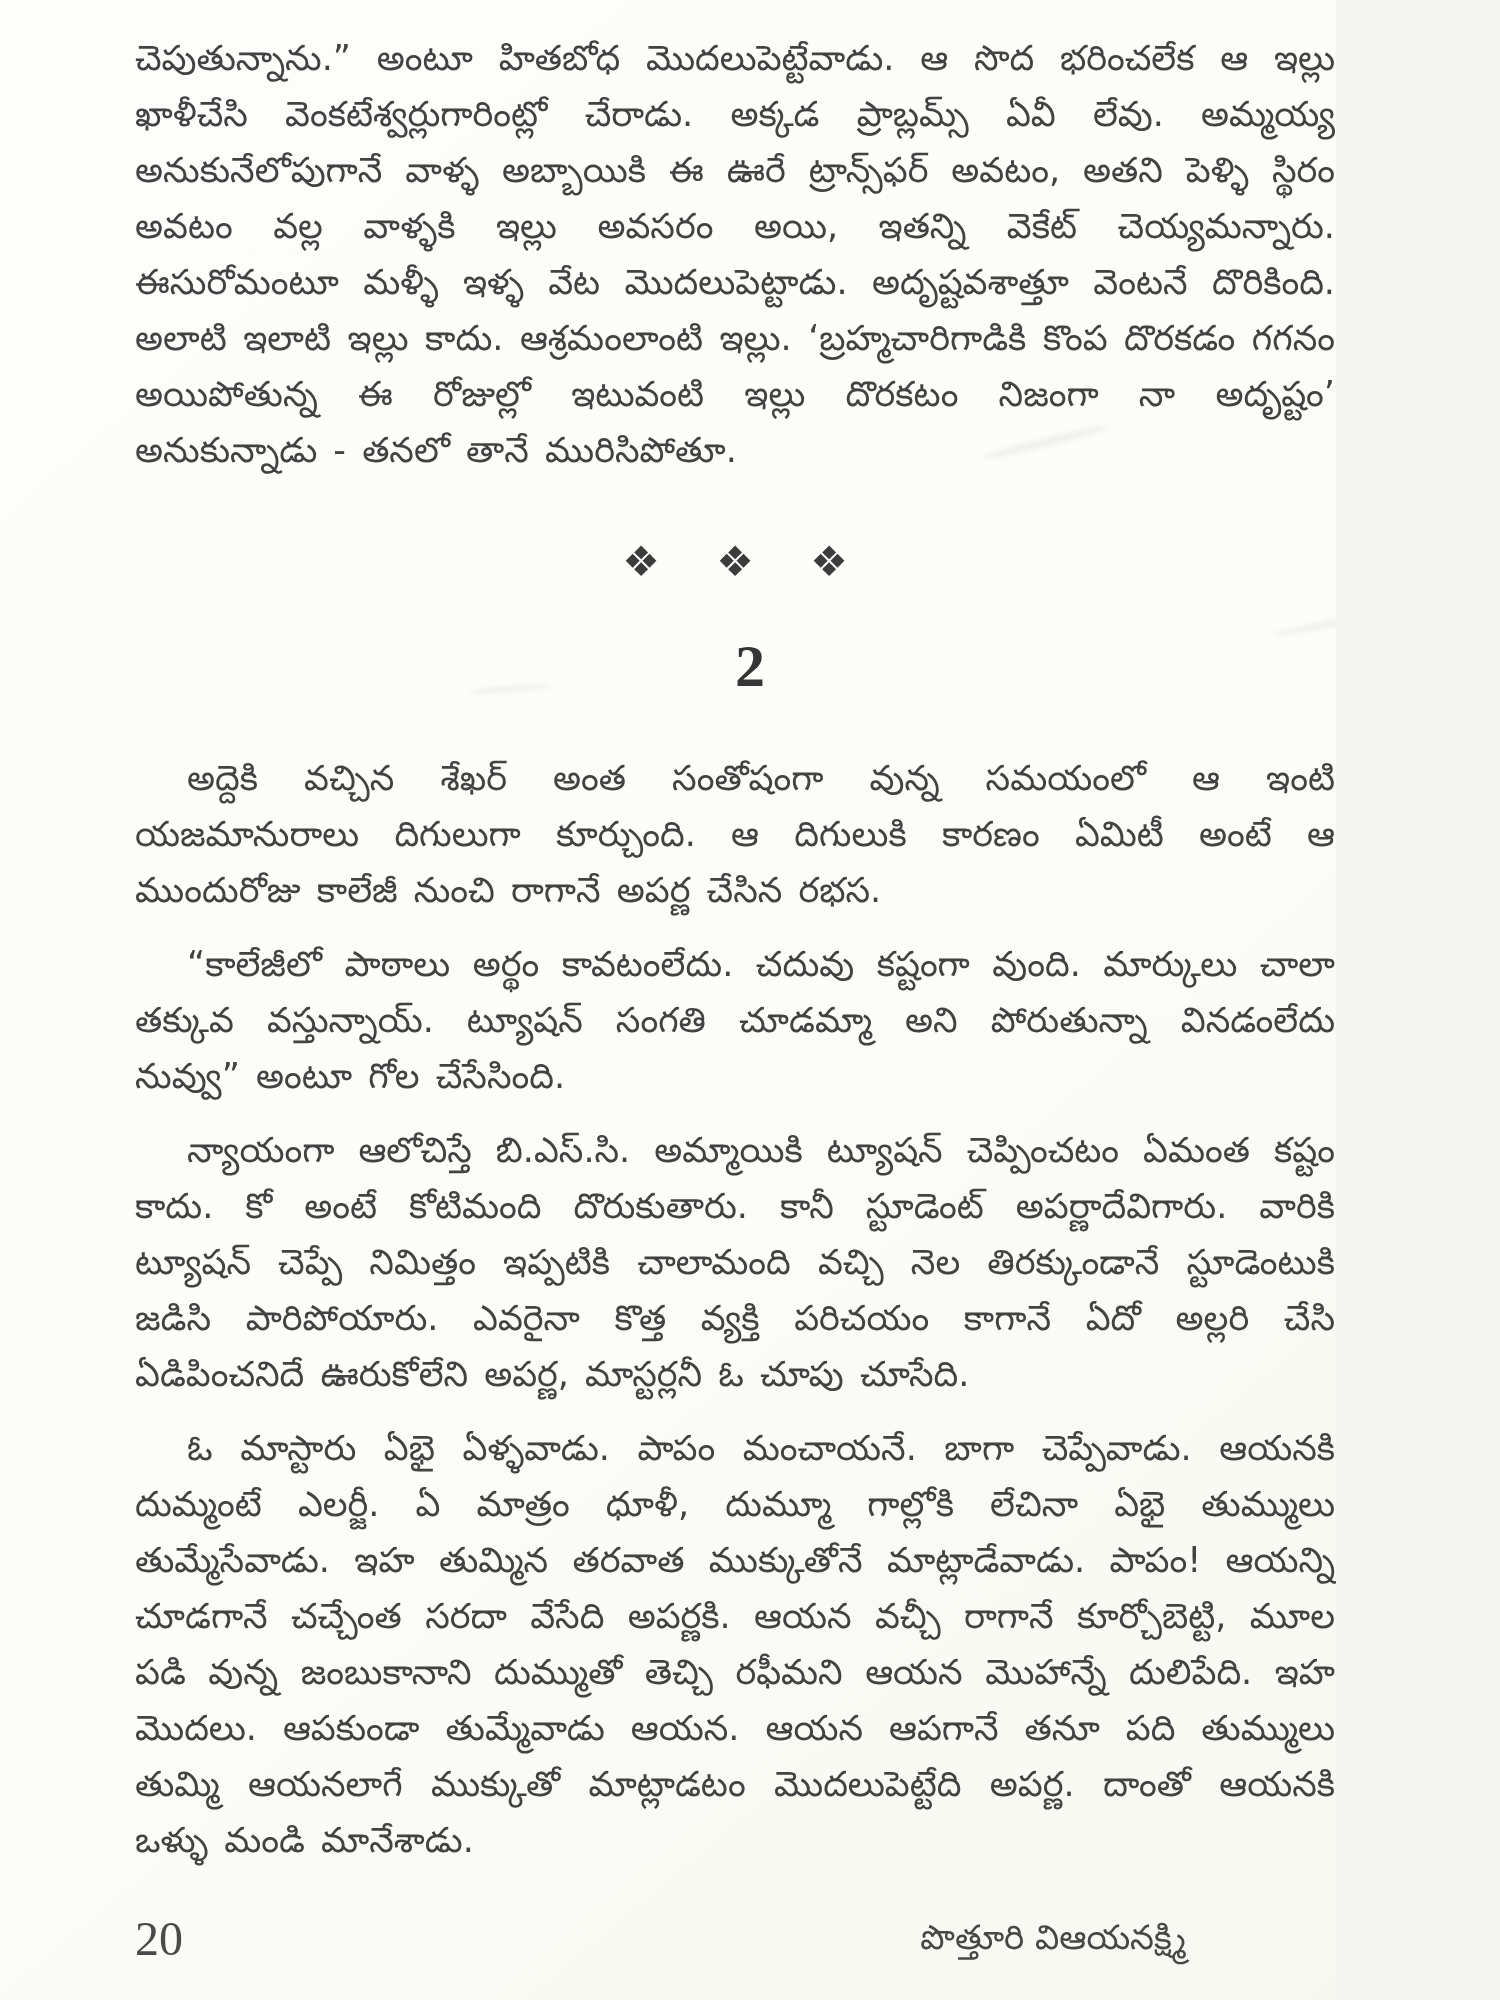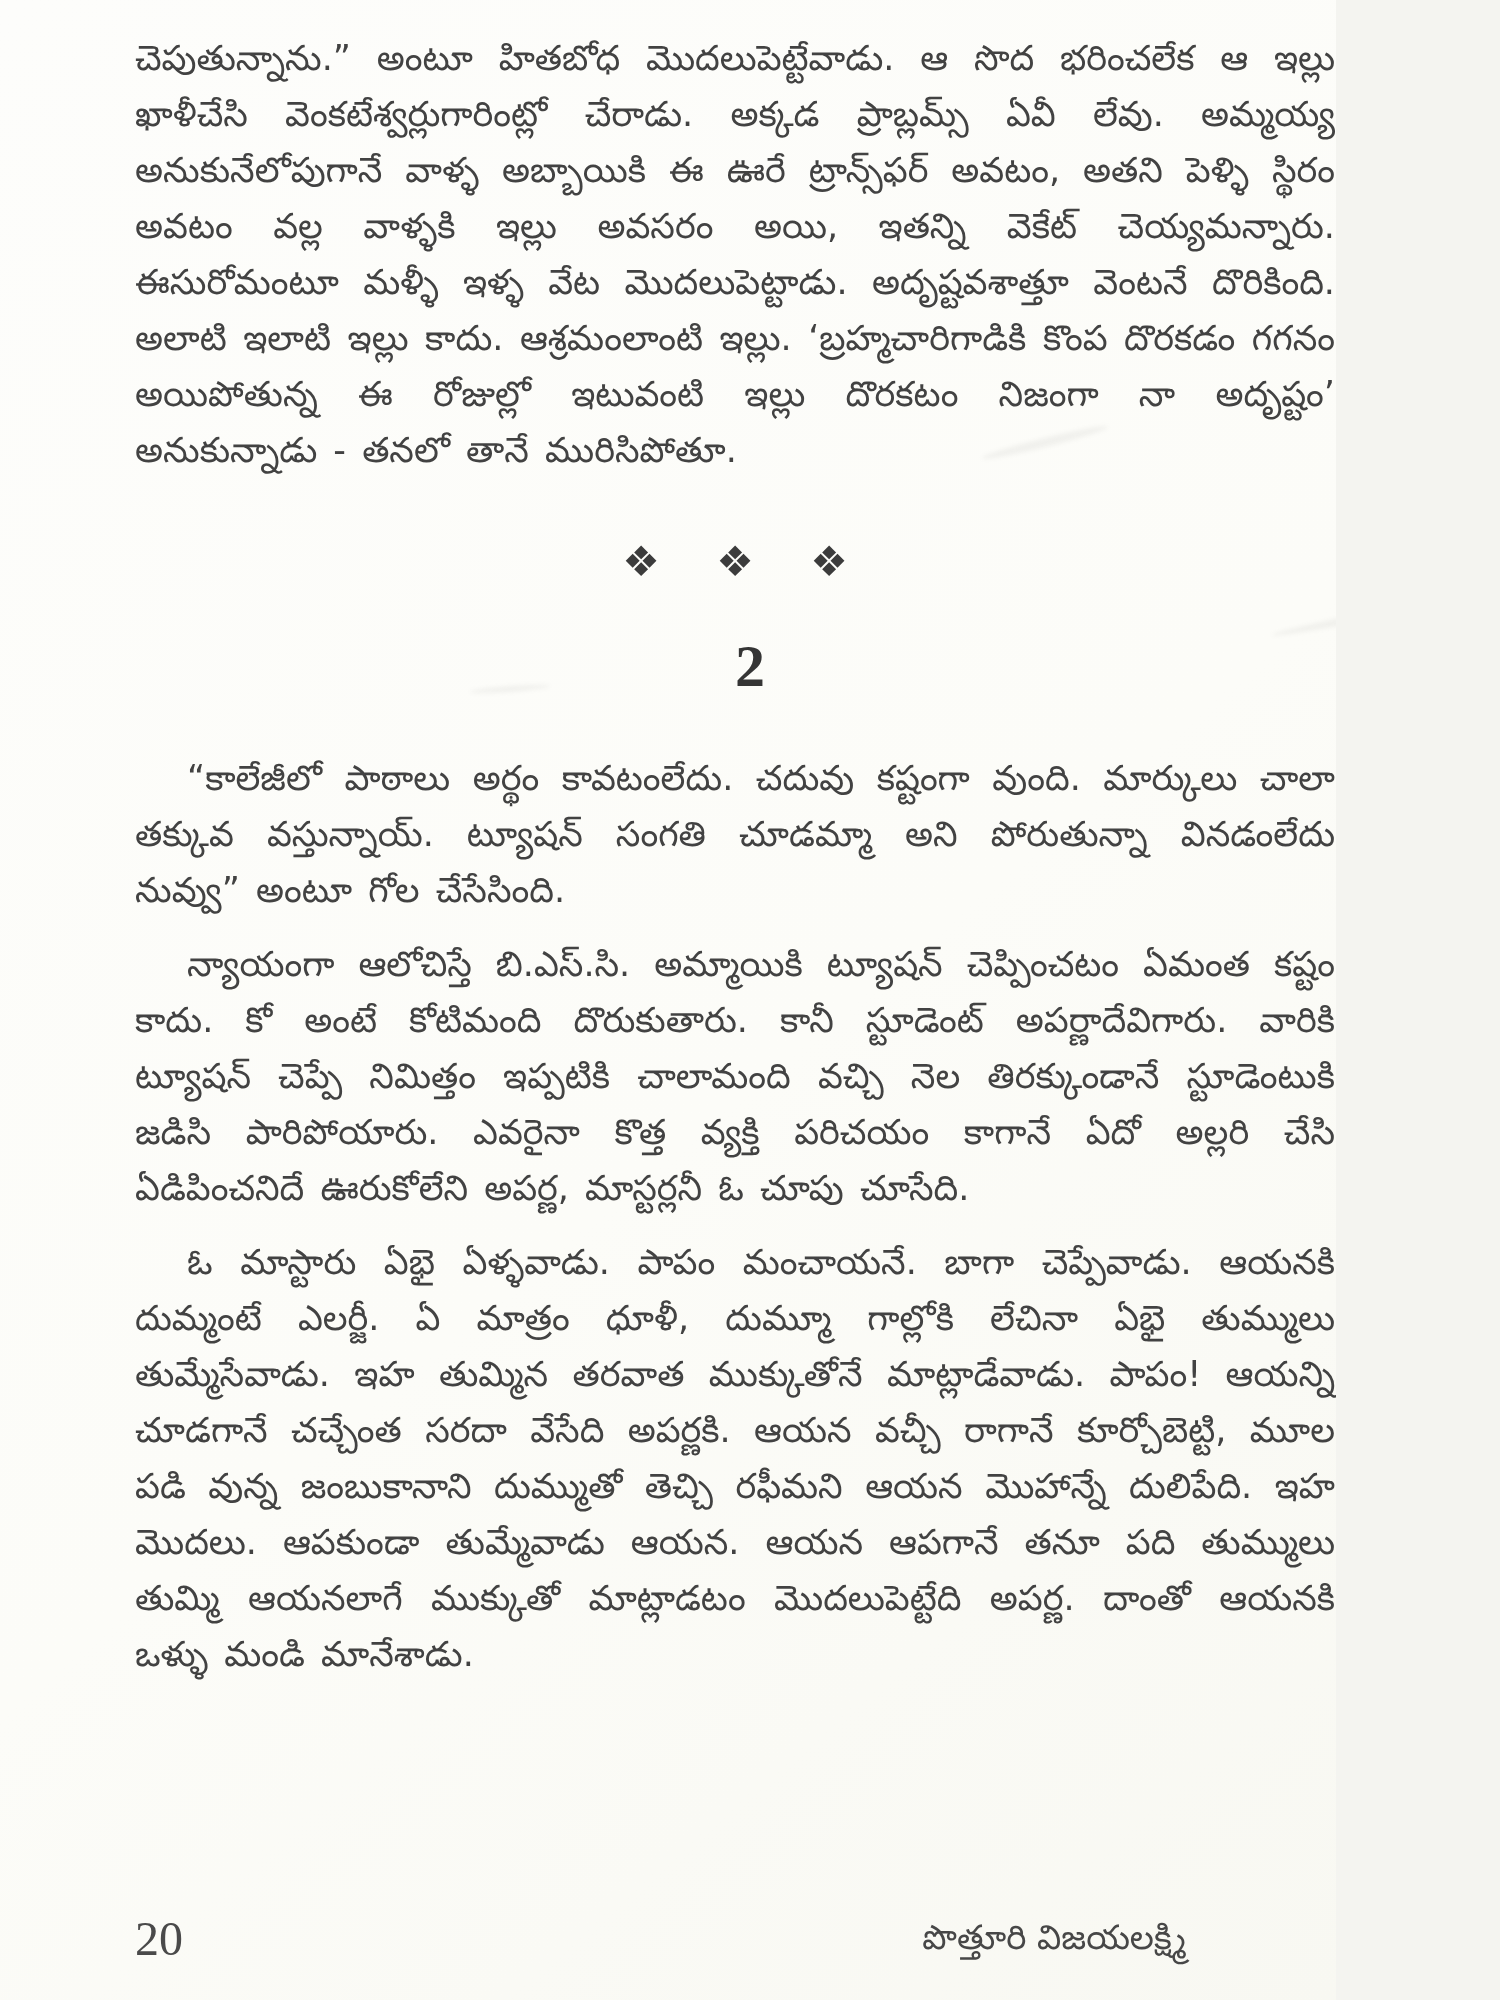--- a/index.html
+++ b/index.html
@@ -110,27 +110,28 @@
     <p class="para noindent">చెపుతున్నాను.” అంటూ హితబోధ మొదలుపెట్టేవాడు. ఆ సొద భరించలేక ఆ ఇల్లు ఖాళీచేసి వెంకటేశ్వర్లుగారింట్లో చేరాడు. అక్కడ ప్రాబ్లమ్స్ ఏవీ లేవు. అమ్మయ్య అనుకునేలోపుగానే వాళ్ళ అబ్బాయికి ఈ ఊరే ట్రాన్స్‌ఫర్ అవటం, అతని పెళ్ళి స్థిరం అవటం వల్ల వాళ్ళకి ఇల్లు అవసరం అయి, ఇతన్ని వెకేట్ చెయ్యమన్నారు. ఈసురోమంటూ మళ్ళీ ఇళ్ళ వేట మొదలుపెట్టాడు. అదృష్టవశాత్తూ వెంటనే దొరికింది. అలాటి ఇలాటి ఇల్లు కాదు. ఆశ్రమంలాంటి ఇల్లు. ‘బ్రహ్మచారిగాడికి కొంప దొరకడం గగనం అయిపోతున్న ఈ రోజుల్లో ఇటువంటి ఇల్లు దొరకటం నిజంగా నా అదృష్టం’ అనుకున్నాడు - తనలో తానే మురిసిపోతూ.</p>
 
     <div class="divider">
       <span class="orn">❖</span>
       <span class="orn">❖</span>
       <span class="orn">❖</span>
     </div>
 
     <h2 class="chapter">2</h2>
 
+    <p class="para">అద్దెకి వచ్చిన శేఖర్ అంత సంతోషంగా వున్న సమయంలో ఆ ఇంటి యజమానురాలు దిగులుగా కూర్చుంది. ఆ దిగులుకి కారణం ఏమిటీ అంటే ఆ ముందురోజు కాలేజీ నుంచి రాగానే అపర్ణ చేసిన రభస.</p>
 
     <p class="para">“కాలేజీలో పాఠాలు అర్థం కావటంలేదు. చదువు కష్టంగా వుంది. మార్కులు చాలా తక్కువ వస్తున్నాయ్. ట్యూషన్ సంగతి చూడమ్మా అని పోరుతున్నా వినడంలేదు నువ్వు” అంటూ గోల చేసేసింది.</p>
 
     <p class="para">న్యాయంగా ఆలోచిస్తే బి.ఎస్.సి. అమ్మాయికి ట్యూషన్ చెప్పించటం ఏమంత కష్టం కాదు. కో అంటే కోటిమంది దొరుకుతారు. కానీ స్టూడెంట్ అపర్ణాదేవిగారు. వారికి ట్యూషన్ చెప్పే నిమిత్తం ఇప్పటికి చాలామంది వచ్చి నెల తిరక్కుండానే స్టూడెంటుకి జడిసి పారిపోయారు. ఎవరైనా కొత్త వ్యక్తి పరిచయం కాగానే ఏదో అల్లరి చేసి ఏడిపించనిదే ఊరుకోలేని అపర్ణ, మాస్టర్లనీ ఓ చూపు చూసేది.</p>
 
     <p class="para">ఓ మాస్టారు ఏభై ఏళ్ళవాడు. పాపం మంచాయనే. బాగా చెప్పేవాడు. ఆయనకి దుమ్మంటే ఎలర్జీ. ఏ మాత్రం ధూళీ, దుమ్మూ గాల్లోకి లేచినా ఏభై తుమ్ములు తుమ్మేసేవాడు. ఇహ తుమ్మిన తరవాత ముక్కుతోనే మాట్లాడేవాడు. పాపం! ఆయన్ని చూడగానే చచ్చేంత సరదా వేసేది అపర్ణకి. ఆయన వచ్చీ రాగానే కూర్చోబెట్టి, మూల పడి వున్న జంబుకానాని దుమ్ముతో తెచ్చి రఫీమని ఆయన మొహాన్నే దులిపేది. ఇహ మొదలు. ఆపకుండా తుమ్మేవాడు ఆయన. ఆయన ఆపగానే తనూ పది తుమ్ములు తుమ్మి ఆయనలాగే ముక్కుతో మాట్లాడటం మొదలుపెట్టేది అపర్ణ. దాంతో ఆయనకి ఒళ్ళు మండి మానేశాడు.</p>
 
   </main>
 
   <footer class="page-footer">
     <span class="pagenum">20</span>
-    <span class="author">పొత్తూరి విజయలక్ష్మి</span>
+    <span class="author">పొత్తూరి విఆయనక్ష్మి</span>
   </footer>
 
 </div>
 
 </body></html>

